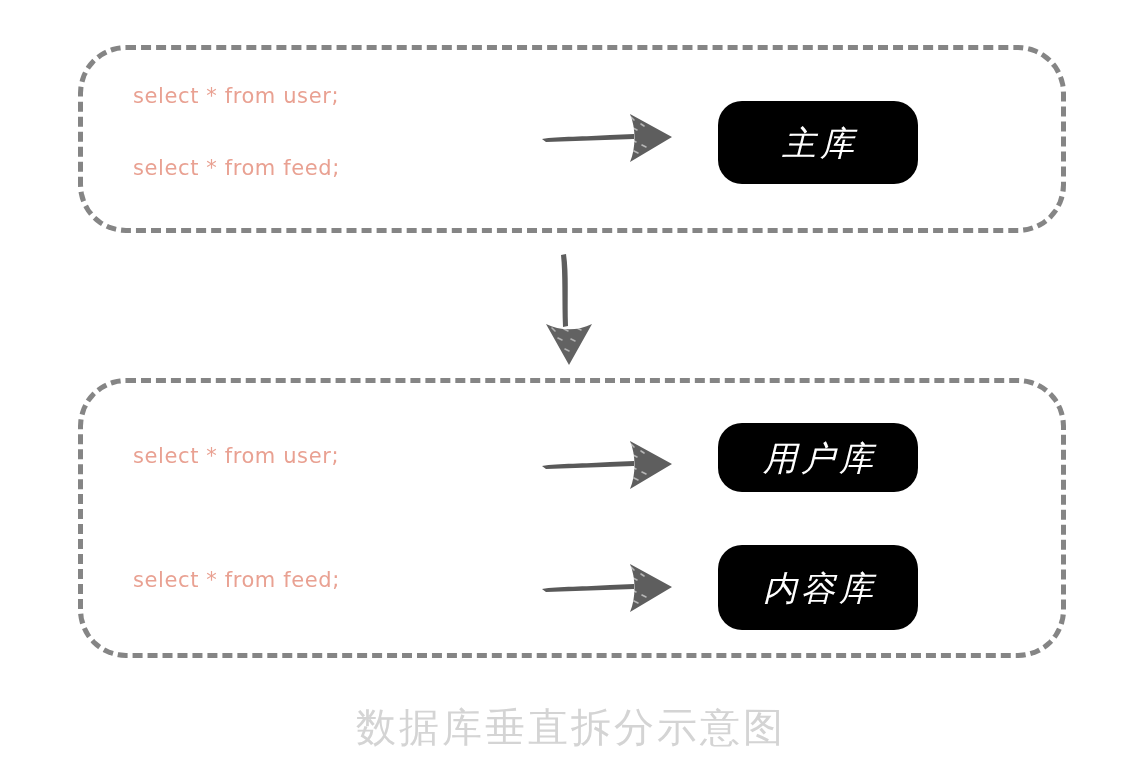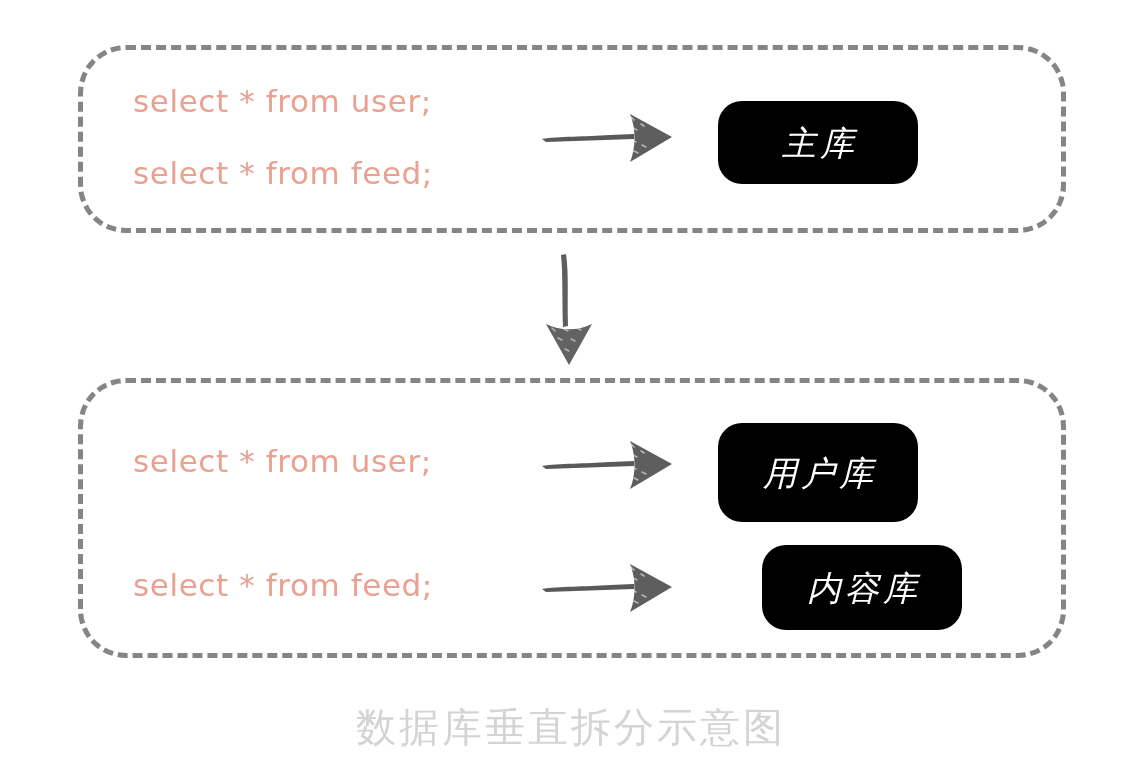--- a/index.html
+++ b/index.html
@@ -28,21 +28,21 @@
     background: transparent;
   }
   #group-top    { left: 78px;  top: 45px;  width: 988px; height: 188px; }
   #group-bottom { left: 78px;  top: 378px; width: 988px; height: 280px; }
 
   
   .sql-text {
     position: absolute;
     color: #E9A192;
     font-family: "DejaVu Sans", "Liberation Sans", sans-serif;
-    font-size: 31px;
+    font-size: 21px;
     font-weight: 400;
     letter-spacing: 0.6px;
     white-space: nowrap;
     line-height: 1;
   }
   #sql-top-1    { left: 133px; top: 86px;  }
   #sql-top-2    { left: 133px; top: 158px; }
   #sql-bottom-1 { left: 133px; top: 446px; }
   #sql-bottom-2 { left: 133px; top: 570px; }
 
@@ -61,22 +61,22 @@
     font-family: "DejaVu Sans", "Liberation Sans", sans-serif;
     font-size: 34px;
     font-weight: 400;
     letter-spacing: 4px;
     font-style: italic;
     text-indent: 4px;
     line-height: 1;
     user-select: none;
   }
   #db-main    { left: 718px; top: 101px; width: 200px; height: 83px; }
-  #db-user    { left: 718px; top: 423px; width: 200px; height: 99px; }
-  #db-content { left: 718px; top: 545px; width: 200px; height: 85px; margin-left: 44px; }
+  #db-user    { left: 718px; top: 423px; width: 200px; height: 69px; }
+  #db-content { left: 718px; top: 545px; width: 200px; height: 85px; }
 
   
   .arrow-svg {
     position: absolute;
     overflow: visible;
   }
   #arrow-top      { left: 538px; top: 108px; width: 140px; height: 60px; }
   #arrow-vertical { left: 540px; top: 252px; width: 60px; height: 115px; }
   #arrow-user     { left: 538px; top: 435px; width: 140px; height: 60px; }
   #arrow-content  { left: 538px; top: 558px; width: 140px; height: 60px; }

